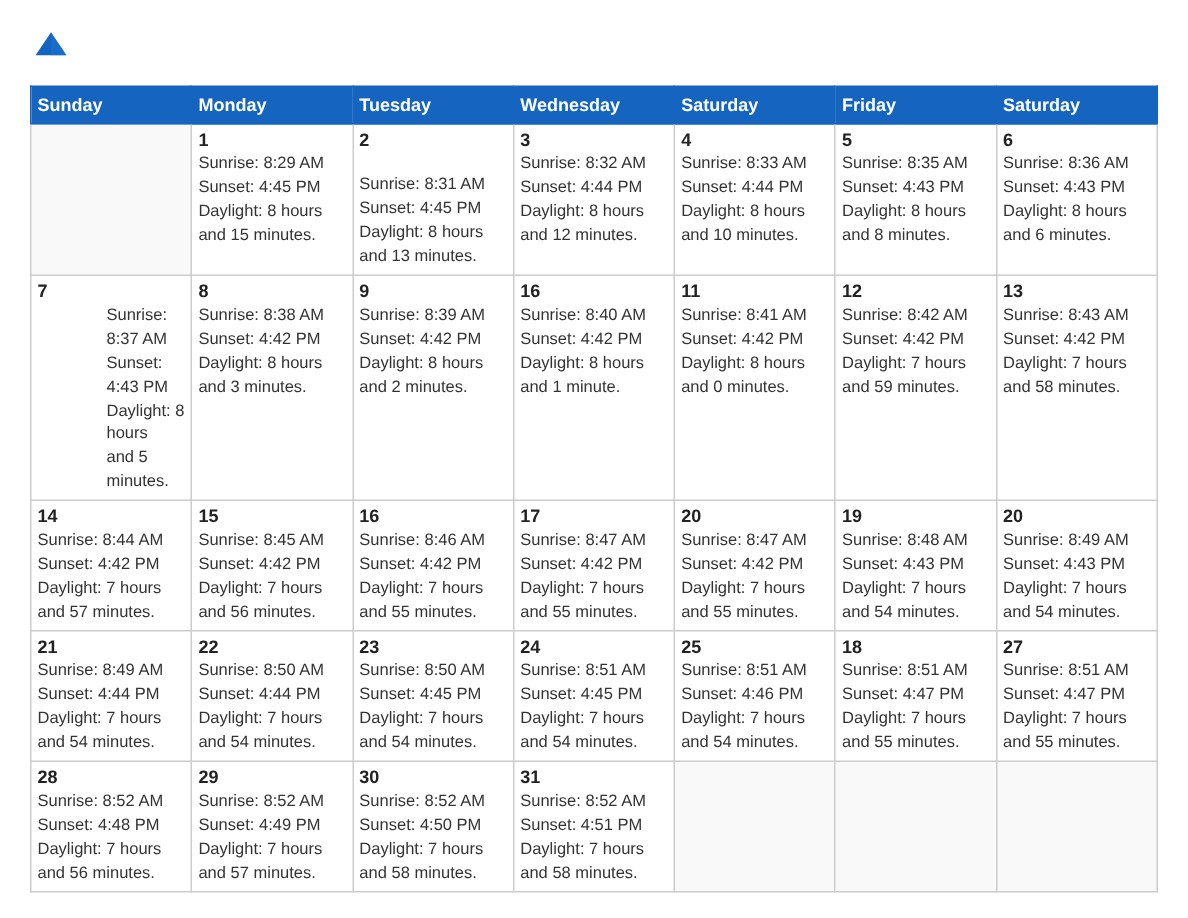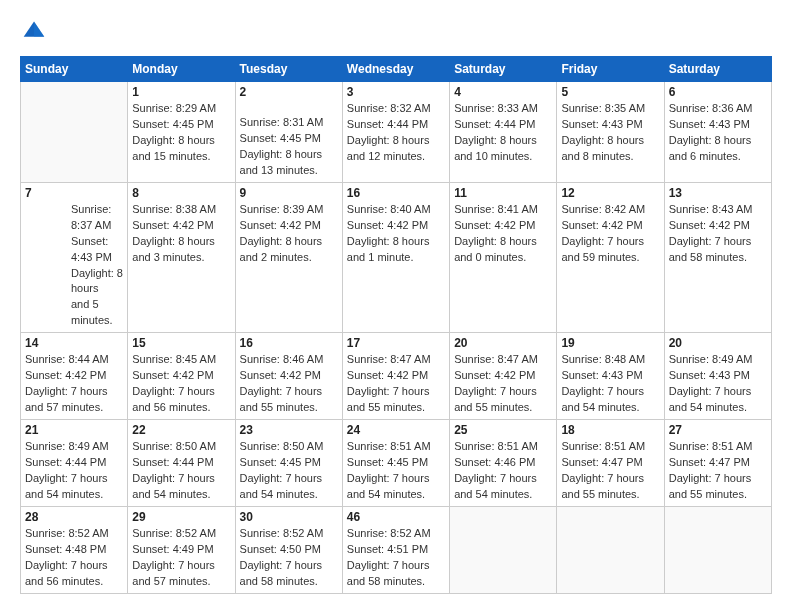--- a/index.html
+++ b/index.html
@@ -345,21 +345,21 @@
 and 57 minutes.</div>
           </td>
           <td>
             <span class="day-num">30</span>
             <div class="day-info" style="white-space: pre-line;">Sunrise: 8:52 AM
 Sunset: 4:50 PM
 Daylight: 7 hours
 and 58 minutes.</div>
           </td>
           <td>
-            <span class="day-num">46</span>
+            <span class="day-num">31</span>
             <div class="day-info" style="white-space: pre-line;">Sunrise: 8:52 AM
 Sunset: 4:51 PM
 Daylight: 7 hours
 and 58 minutes.</div>
           </td>
           <td class="empty"></td>
           <td class="empty"></td>
           <td class="empty"></td>
         </tr>
       </tbody>

